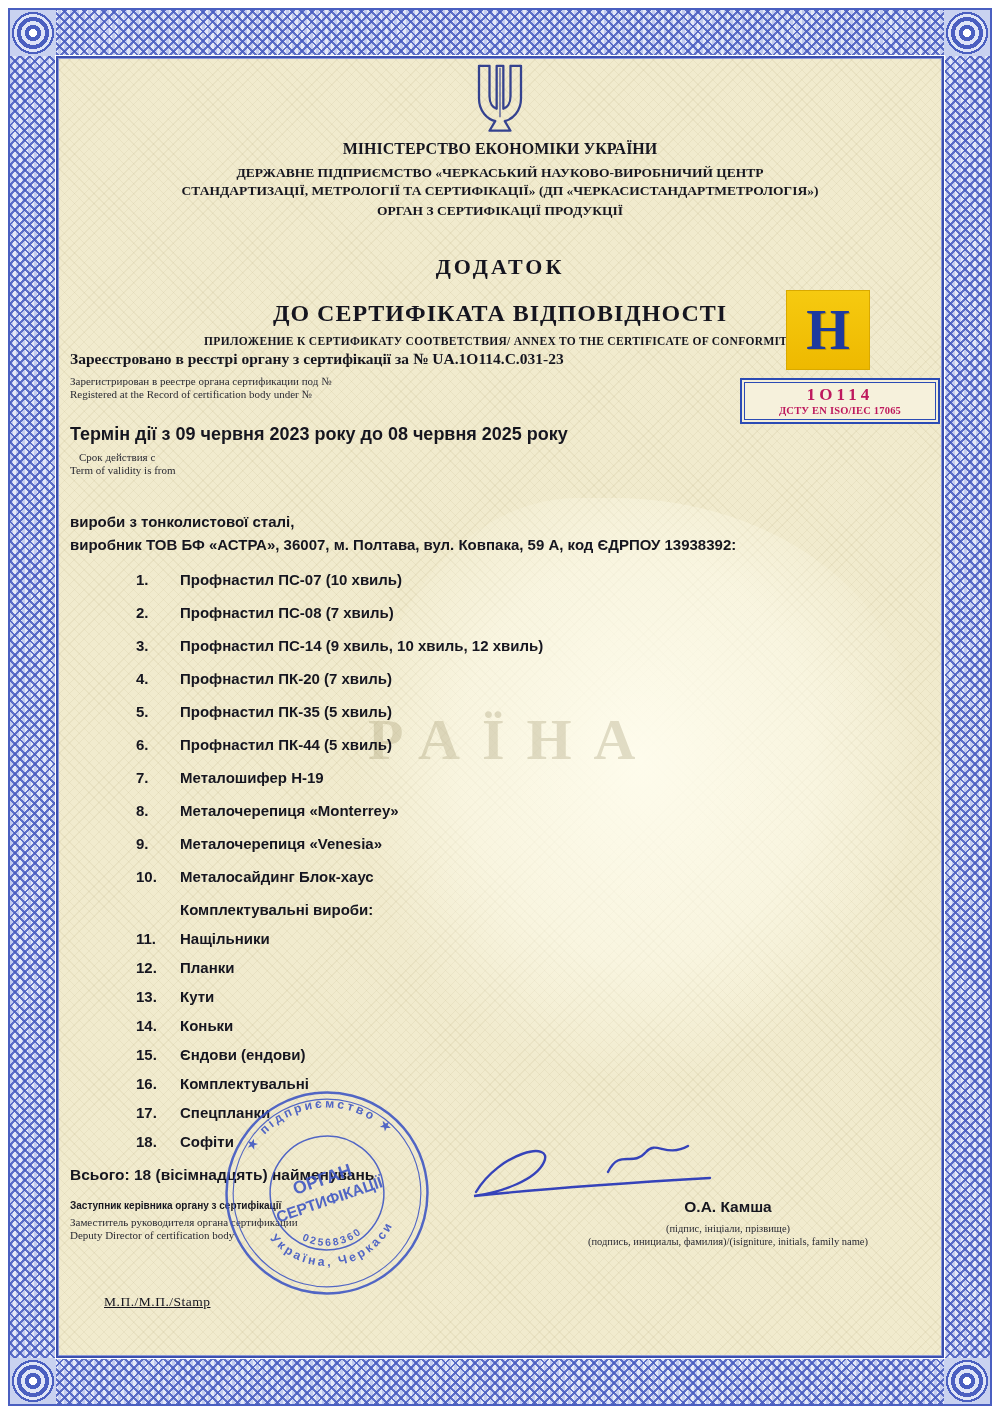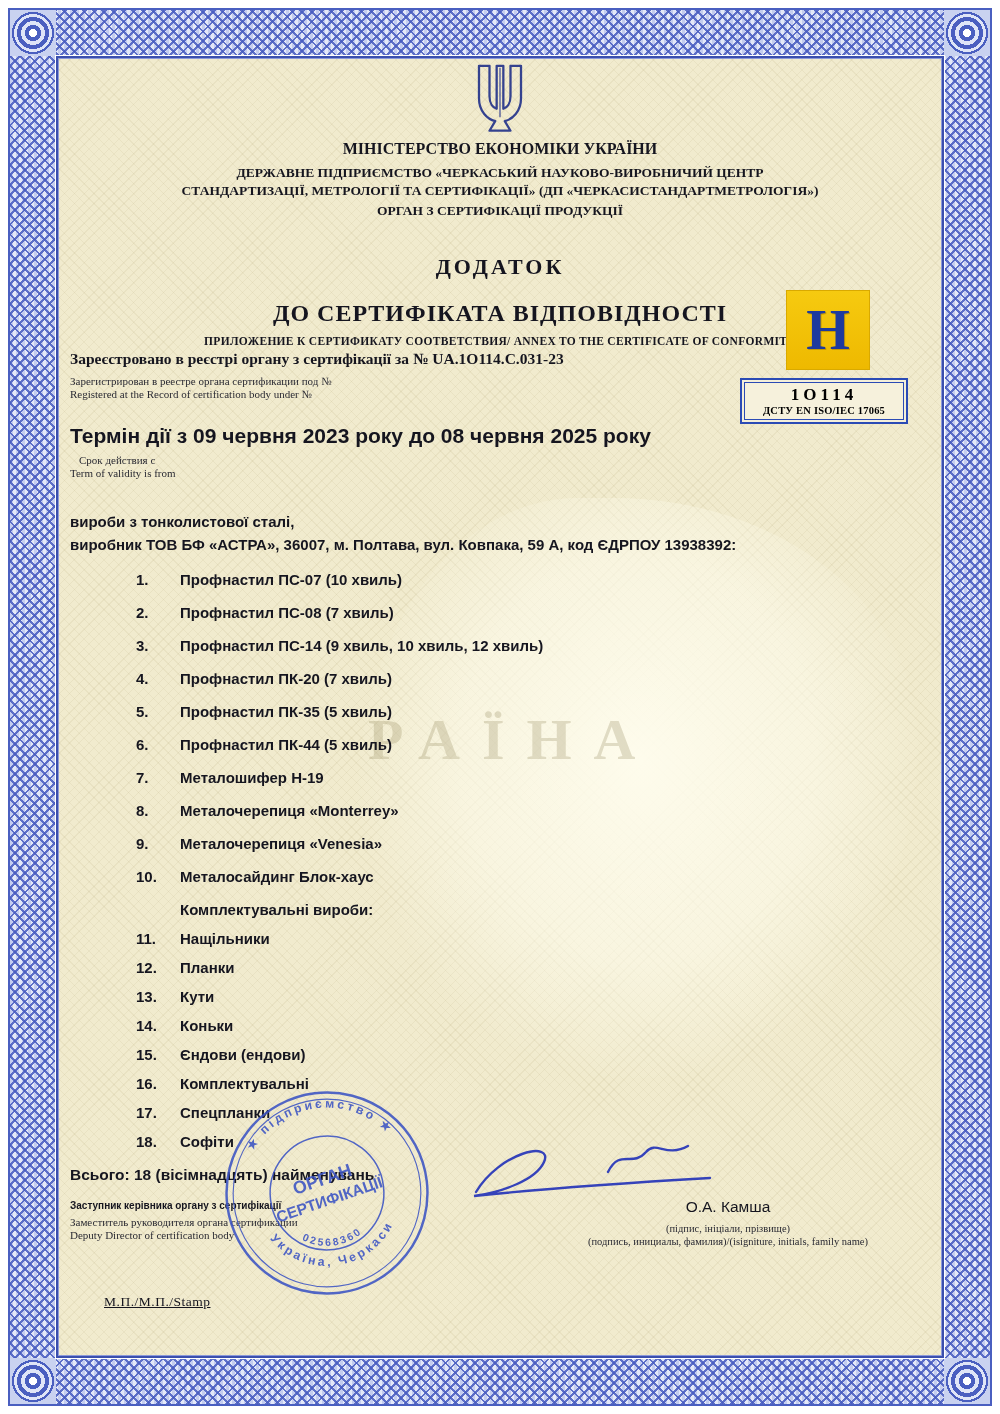--- a/index.html
+++ b/index.html
@@ -77,30 +77,30 @@
     position:absolute; left:728px; top:232px; width:84px; height:80px;
     background:linear-gradient(#f6ca10,#eeb900);
     display:flex; align-items:center; justify-content:center;
     border:1px solid #d9a900;
   }
   .badge-logo .mono {
     font-family:"Liberation Serif", serif; font-weight:bold; font-size:56px;
     color:#1e3a9e; line-height:1; text-shadow:1px 1px 0 #c79a00;
   }
   .badge-code {
-    position:absolute; left:682px; top:320px; width:168px; height:46px;
+    position:absolute; left:682px; top:320px; width:200px; height:46px;
     border:2px solid #2b4bb5; box-shadow:inset 0 0 0 2px #f4efda, inset 0 0 0 3px #2b4bb5;
-    background:#f6f1dc; color:#000000; text-align:center; padding-top:5px;
+    background:#f6f1dc; color:#be185d; text-align:center; padding-top:5px;
   }
   .badge-code .c1 { font-weight:bold; font-size:17px; letter-spacing:4px; }
   .badge-code .c2 { font-size:10.5px; font-weight:bold; letter-spacing:.2px; }
 
   
   .validity { position:absolute; left:12px; top:366px; }
-  .validity .v1 { font-family:"Liberation Sans", sans-serif; font-weight:bold; font-size:21px; }
+  .validity .v1 { font-family:"Liberation Sans", sans-serif; font-weight:bold; font-size:18px; }
   .validity .v2, .validity .v3 { font-size:11px; line-height:13px; color:#2a2a33; }
   .validity .v2 { margin-top:6px;margin-left:9px; }
 
   
   .intro { position:absolute; left:12px; top:452px; font-family:"Liberation Sans", sans-serif; font-weight:bold; font-size:15px; line-height:23px; }
 
   
   .list { position:absolute; left:78px; top:512px; width:720px; font-family:"Liberation Sans", sans-serif; font-weight:bold; font-size:15px; }
   .list .row { display:flex; line-height:20px; margin-bottom:13px; }
   .list .row:nth-child(n+11) { margin-bottom:9px; }
@@ -108,21 +108,21 @@
   .total { position:absolute; left:12px; top:1108px; font-family:"Liberation Sans", sans-serif; font-weight:bold; font-size:15.5px; }
 
   
   .roles { position:absolute; left:12px; top:1142px; width:400px; }
   .roles .ro1 { font-family:Liberation Sans, sans-serif; font-weight:bold; font-size:10px; margin-bottom:5px; }
   .roles .ro2, .roles .ro3 { font-size:11px; line-height:13px; color:#2a2a33; }
   .mp { position:absolute; left:46px; top:1236px; font-size:13.5px; letter-spacing:.5px;text-decoration:underline; }
 
   .sig-ink { position:absolute; left:400px; top:1076px; }
   .name-block { position:absolute; left:480px; top:1140px; width:380px; text-align:center; }
-  .name-block .nm { font-family:"Liberation Sans", sans-serif; font-weight:normal; font-size:15.5px; margin-bottom:6px; }
+  .name-block .nm { font-family:"Liberation Sans", sans-serif; font-weight:bold; font-size:15.5px; margin-bottom:6px; }
   .name-block .cp1, .name-block .cp2 { font-size:10.5px; line-height:13px; color:#2a2a33;text-align:center; }
 
   
   .stamp { position:absolute; left:160px; top:1026px; width:218px; height:218px; transform:rotate(-7deg); opacity:.88; }
   .stamp text { fill:#3c54c4; font-family:"Liberation Sans", sans-serif; font-weight:bold; }
 </style>
 </head>
 <body>
 
 <div class="page">

